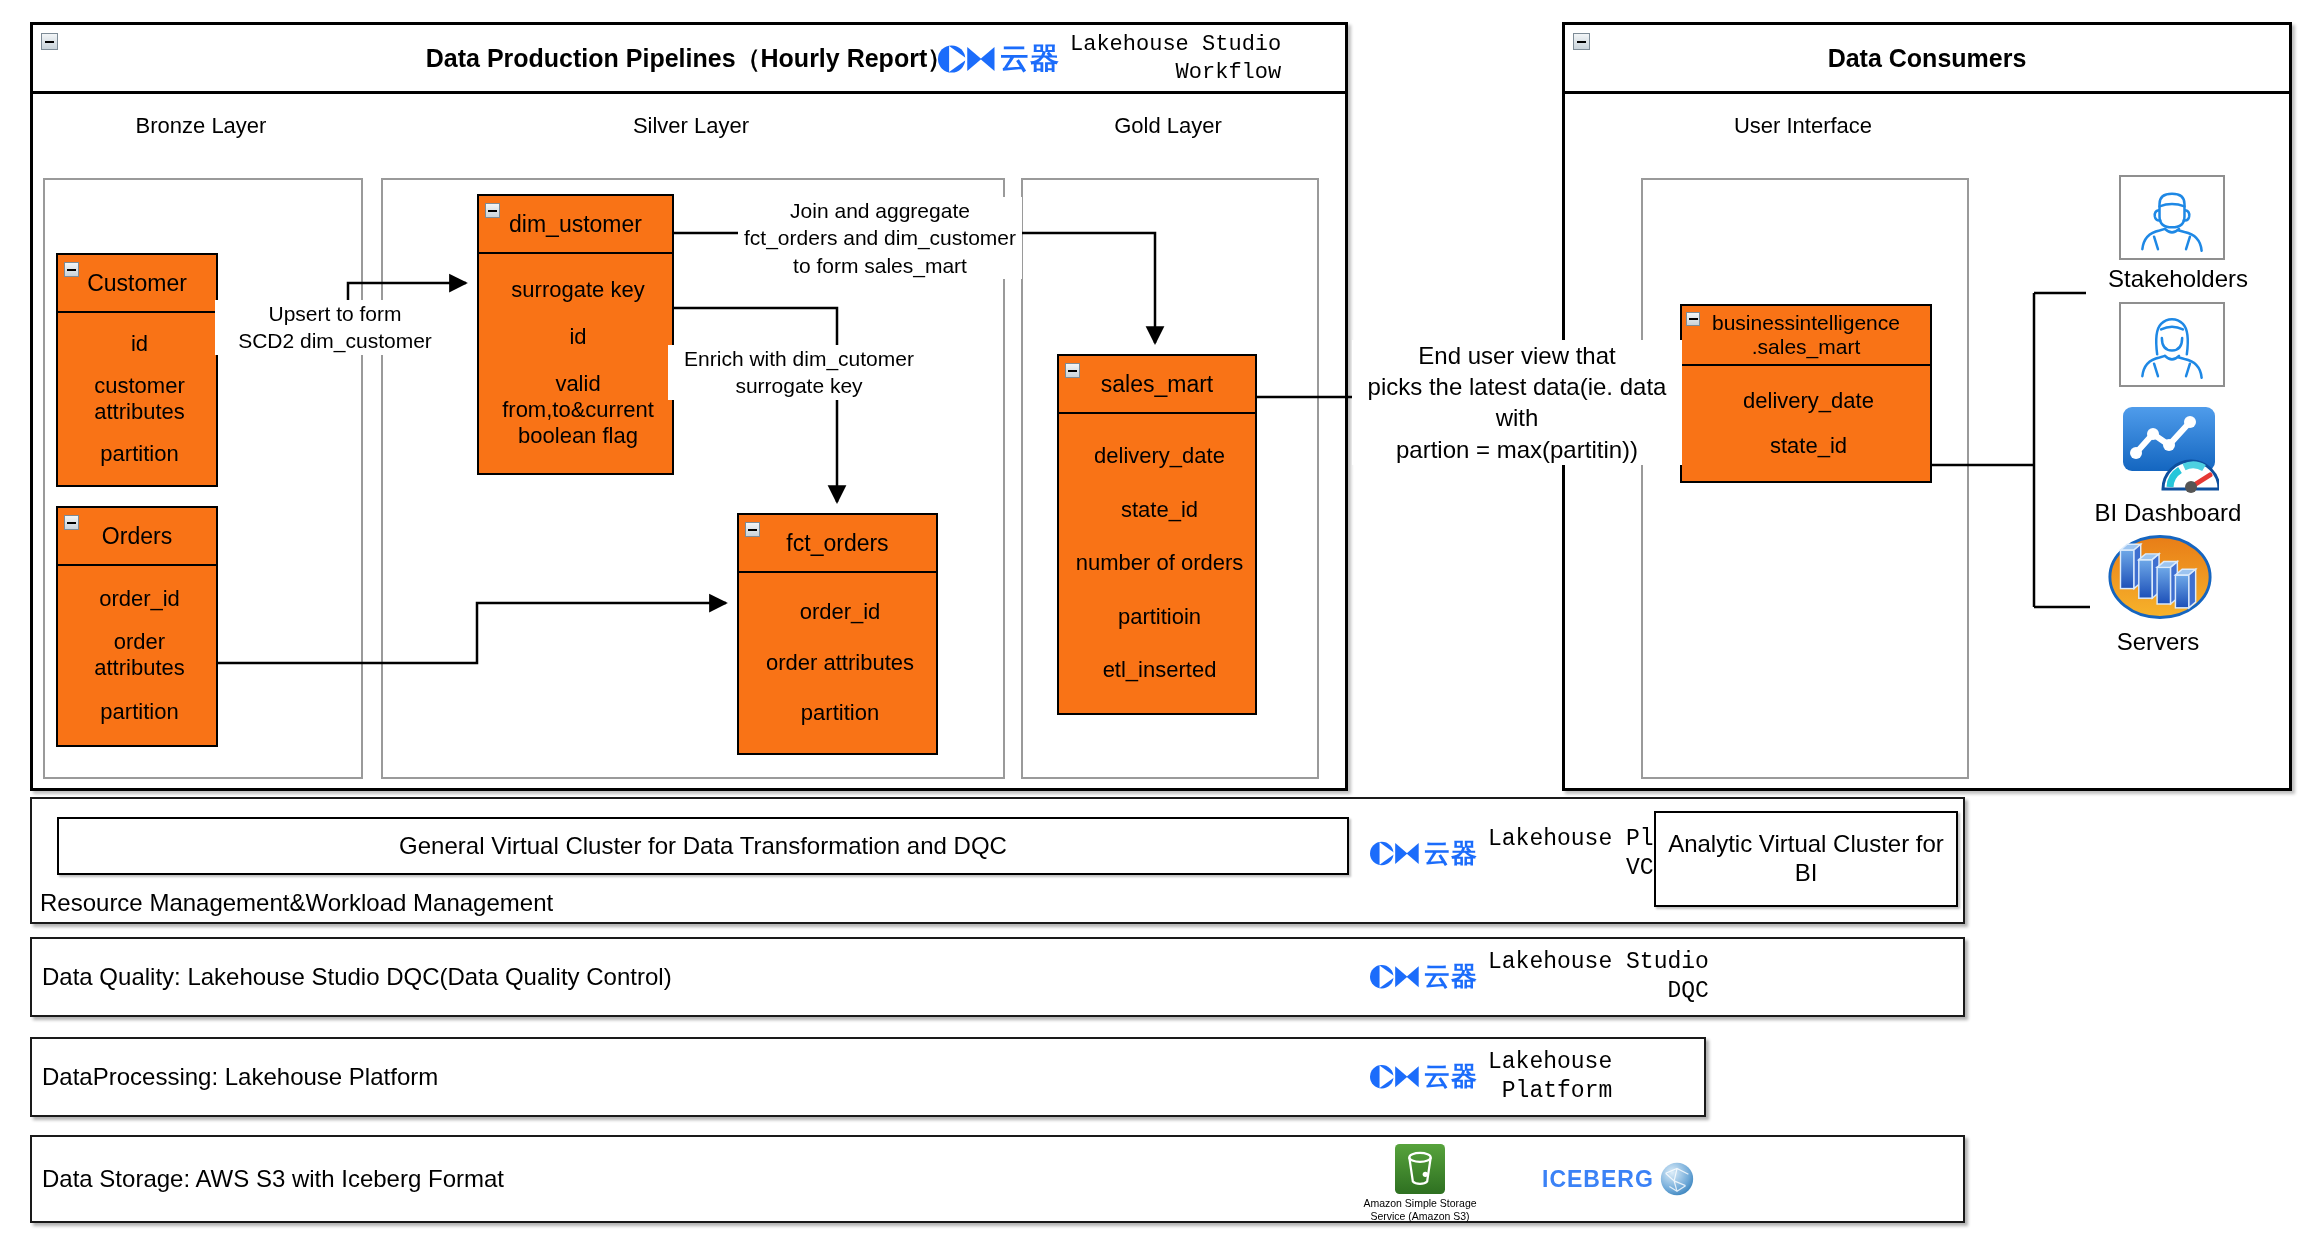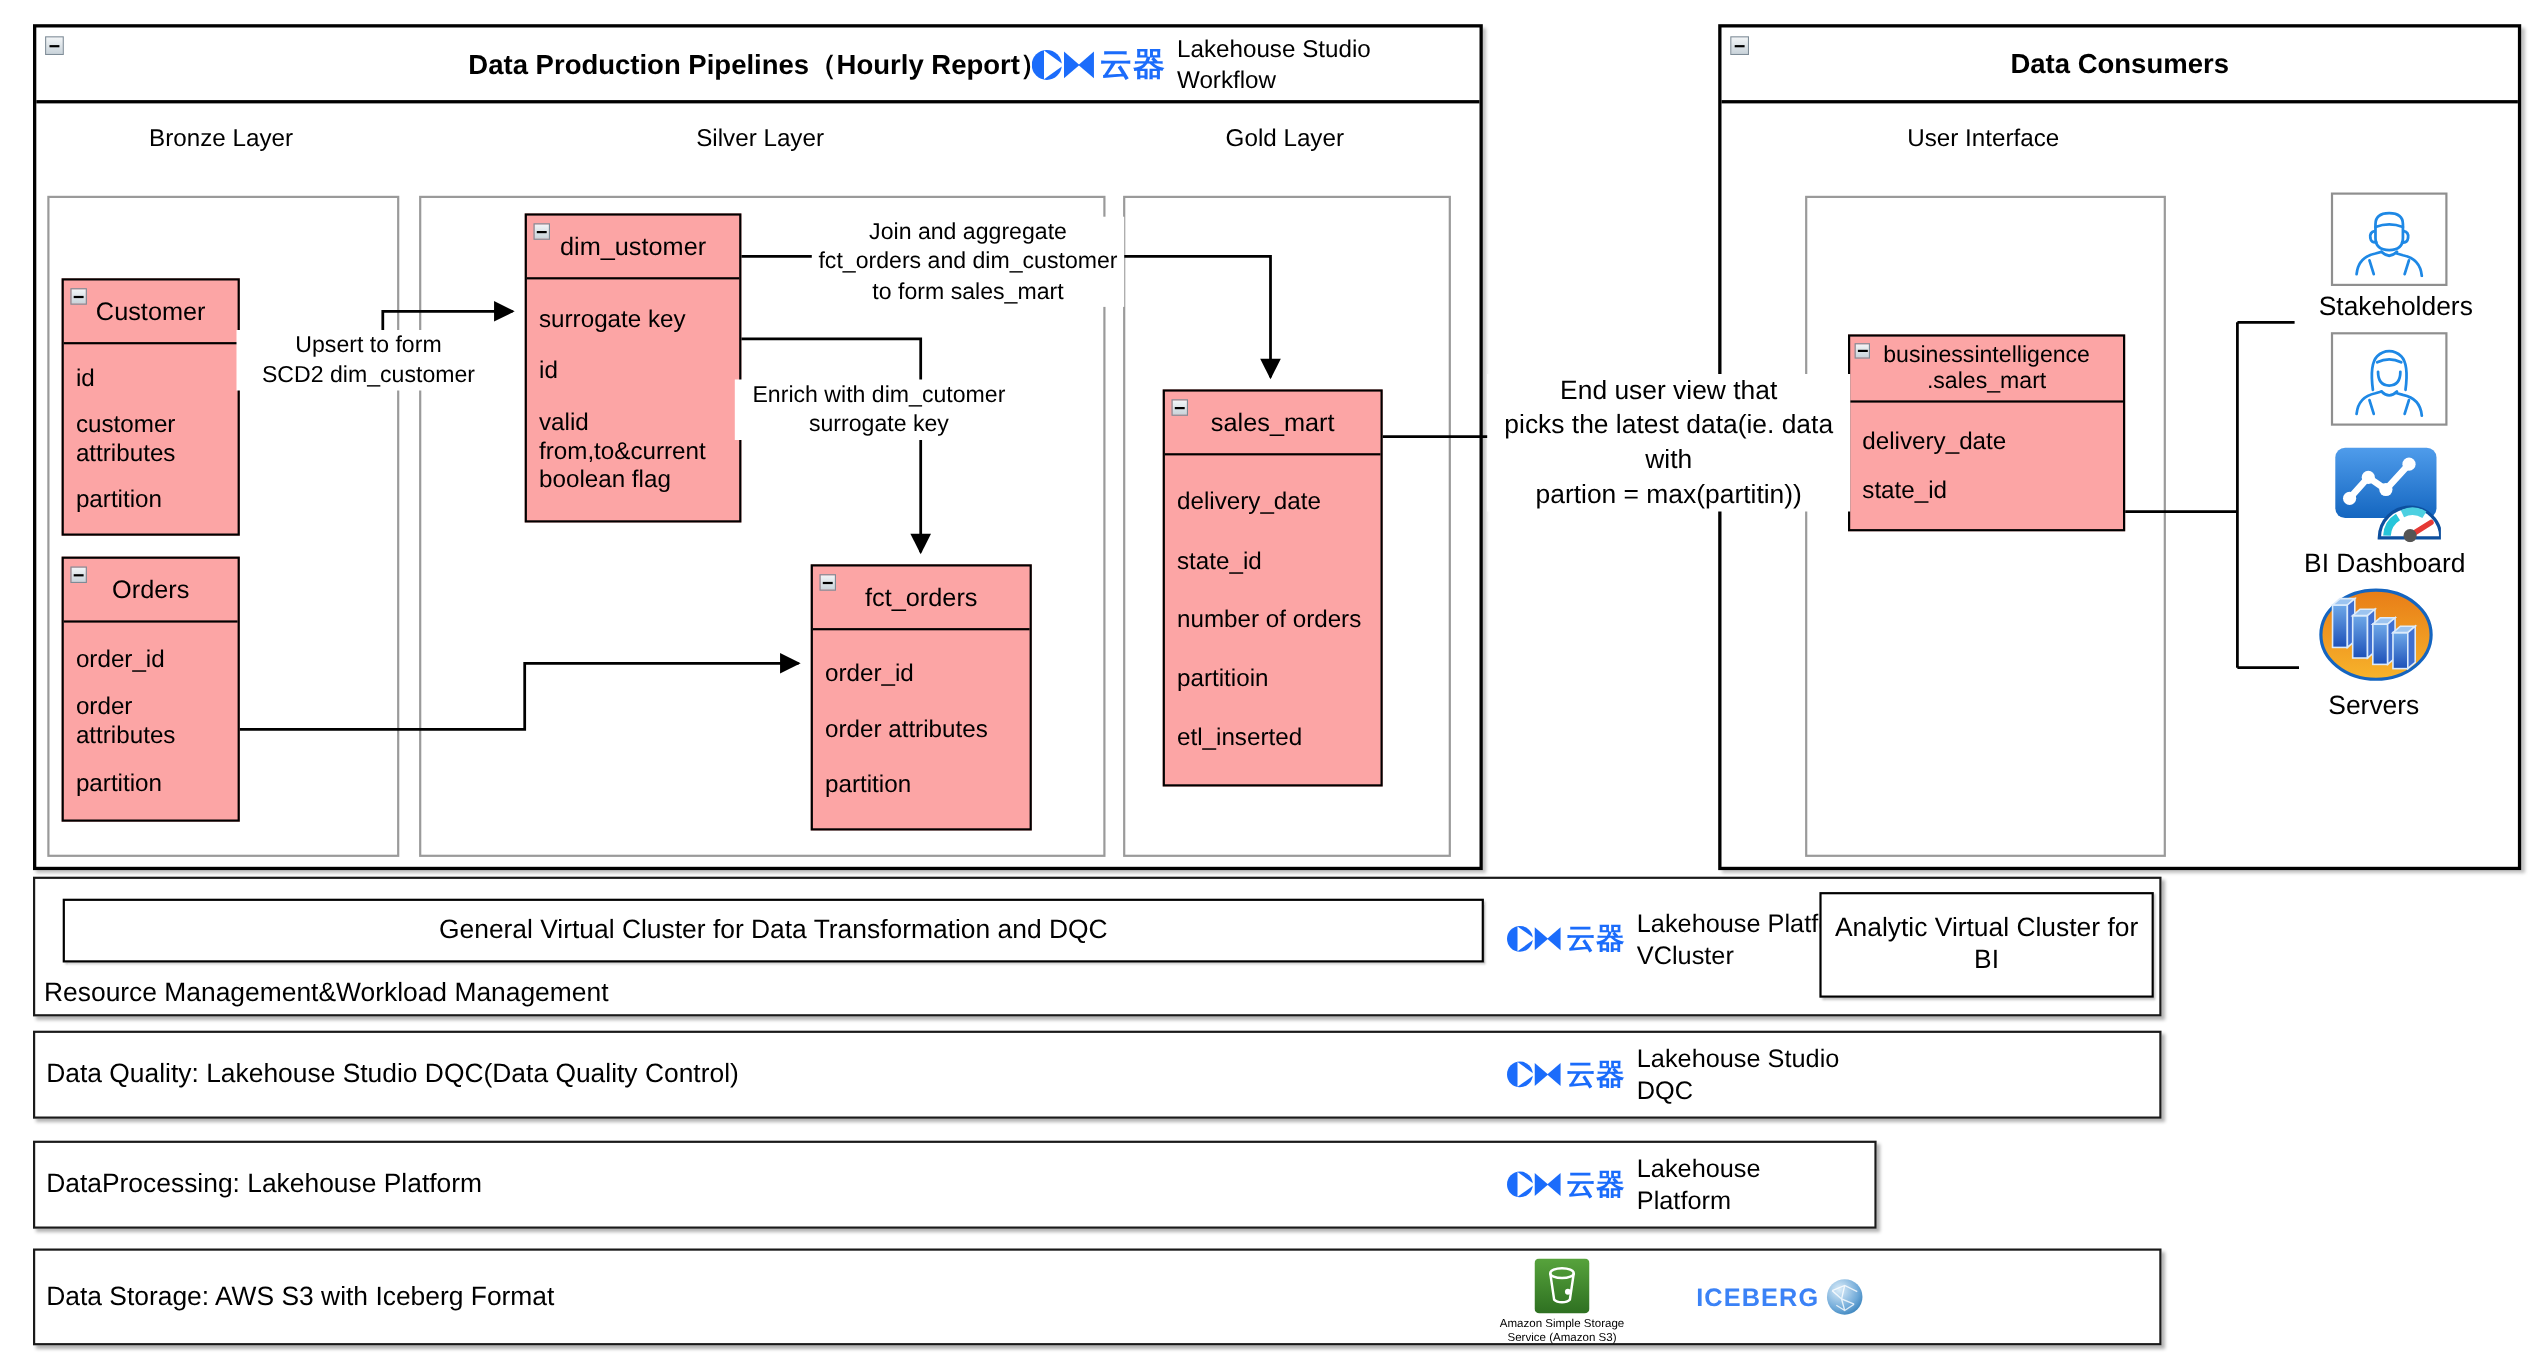--- a/index.html
+++ b/index.html
@@ -9,21 +9,21 @@
   .panel-head{position:relative;height:66px;border-bottom:3px solid #000;
     display:flex;align-items:center;justify-content:center;}
   .panel-title{font-weight:bold;font-size:25px;}
   .collapse{position:absolute;left:8px;top:8px;width:17px;height:17px;
     background:linear-gradient(#f2f5f7,#c9d3da);border:1.5px solid #7d8b96;
     display:flex;align-items:center;justify-content:center;box-sizing:border-box;}
   .collapse .minus{width:9px;height:2px;background:#000;}
   .layer-label{position:absolute;text-align:center;font-size:22px;}
   .container{position:absolute;border:2px solid #9a9a9a;background:#fff;}
   
-  .tbl{position:absolute;border:2.5px solid #000;background:#fca5a5;box-sizing:border-box;z-index:4;}
+  .tbl{position:absolute;border:2.5px solid #000;background:#f97316;box-sizing:border-box;z-index:4;text-align:center;}
   .tbl-head{position:relative;height:56px;border-bottom:2.5px solid #000;
     display:flex;align-items:center;justify-content:center;}
   .tbl-head .collapse{left:6px;top:7px;width:15px;height:15px;}
   .tbl-title{font-size:23px;}
   .tbl-body{display:flex;flex-direction:column;justify-content:space-evenly;
     height:calc(100% - 58.5px);padding:2px 6px 2px 11px;box-sizing:border-box;}
   .fld{font-size:22px;line-height:1.18;}
   .tbl-head.two-line{flex-direction:column;line-height:1.15;}
   .tbl-head.two-line .tbl-title{font-size:21px;}
   
@@ -37,21 +37,21 @@
   
   .bar{position:absolute;border:2.5px solid #1a1a1a;background:#fff;
     box-shadow:3px 3px 3px rgba(0,0,0,0.3);box-sizing:border-box;}
   .bar-text{position:absolute;left:10px;top:50%;transform:translateY(-50%);font-size:24px;}
   .inner-box{position:absolute;border:2.5px solid #000;background:#fff;
     display:flex;align-items:center;justify-content:center;font-size:24px;text-align:center;
     box-shadow:2px 2px 2px rgba(0,0,0,0.25);box-sizing:border-box;line-height:1.2;}
   .lh-logo{position:absolute;display:flex;align-items:center;gap:10px;}
   .lh-mark{display:flex;align-items:center;gap:4px;}
   .brand-zh{font-size:29px;font-weight:bold;color:#1b6cfb;letter-spacing:1px;}
-  .lh-lines{display:flex;flex-direction:column;align-items:flex-start;font-size:22px;line-height:1.25;color:#000;}
+  .lh-lines{display:flex;flex-direction:column;align-items:flex-end;font-size:22px;line-height:1.25;color:#000;font-family:Liberation Mono, monospace;}
   .s3-group{position:absolute;display:flex;flex-direction:column;align-items:center;width:140px;}
   .s3-caption{font-size:10.5px;line-height:1.25;text-align:center;margin-top:3px;}
   .iceberg-group{position:absolute;display:flex;align-items:center;gap:4px;}
   .iceberg-text{font-size:23px;font-weight:bold;color:#3b82f6;letter-spacing:1px;}
 </style>
 </head>
 <body>
 
 <svg width="0" height="0" style="position:absolute">
   <defs>

